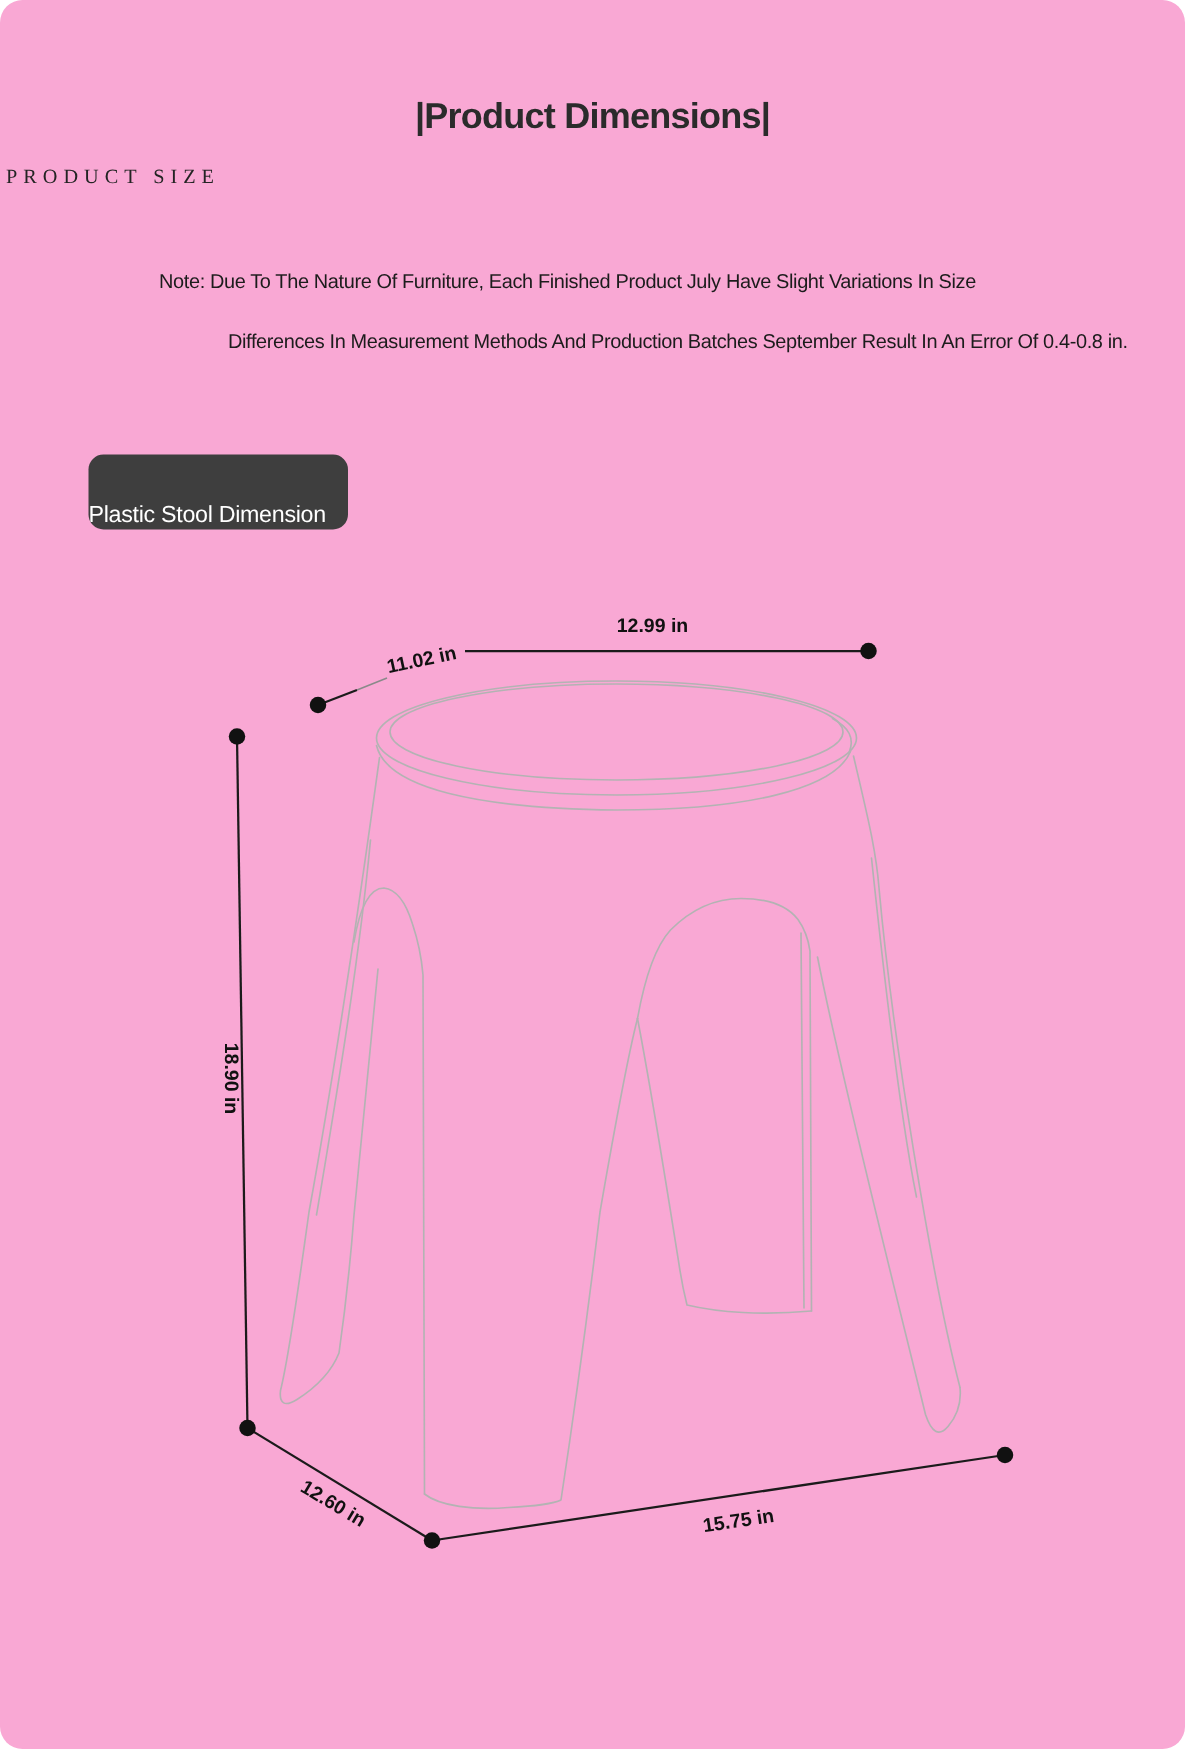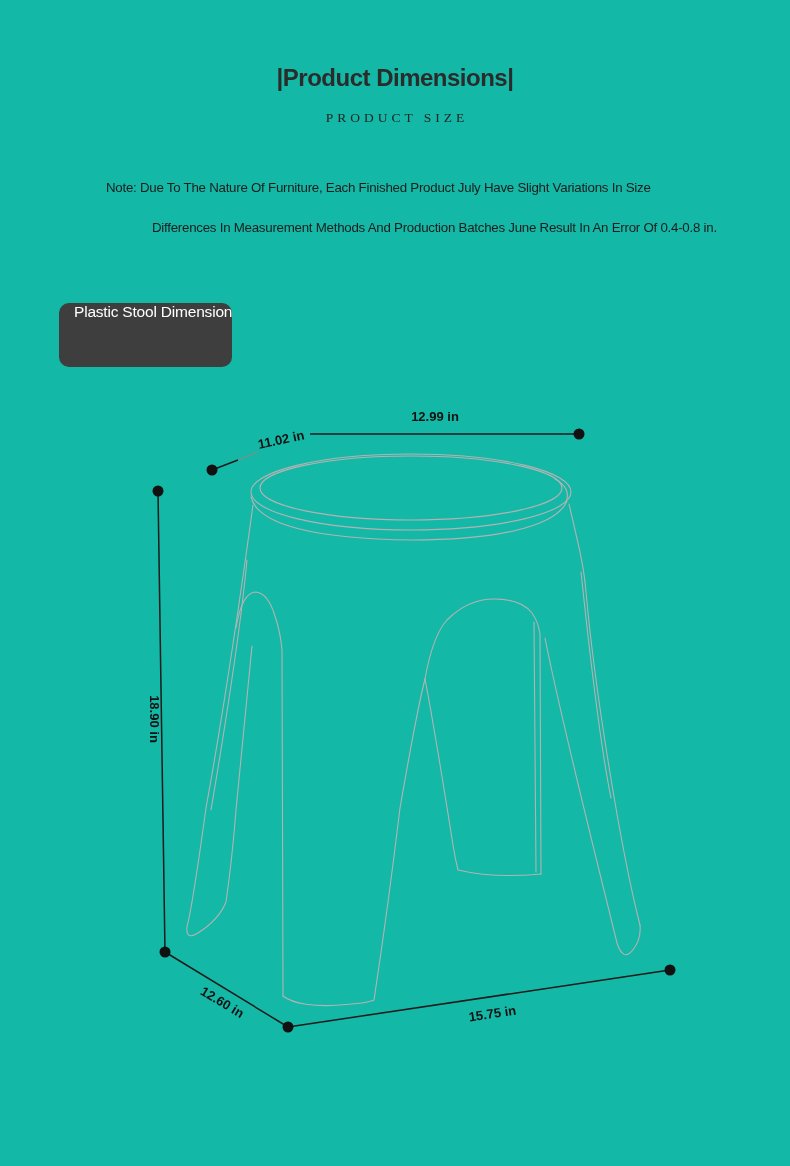--- a/index.html
+++ b/index.html
@@ -1,39 +1,40 @@
 <!DOCTYPE html>
 <html><head>
 <meta charset="utf-8">
 <style>
   html,body { margin:0; padding:0; background:#fff; }
   .page {
     position:relative; width:790px; height:1166px;
-    background:#14b8a6; overflow:hidden;
+    background:#f9a8d4; overflow:hidden;
     font-family:"Liberation Sans", sans-serif;
+    border-radius:15px;
   }
   .title {
     position:absolute; top:64px; left:0; right:0;
     text-align:center; font-size:24px; font-weight:700;
     letter-spacing:-0.5px; color:#2b2b2b;
   }
   .subtitle {
     position:absolute; top:110px; left:0; right:0;
-    text-align:center; font-family:"Liberation Serif", serif;
+    font-family:"Liberation Serif", serif;
     font-size:13.5px; font-weight:500; letter-spacing:4px;
     text-indent:4px; color:#242424;
   }
   .note { position:absolute; font-size:13.3px; font-weight:500;
     letter-spacing:-0.25px; color:#1c1c1c; white-space:nowrap; }
   .note-1 { left:106px; top:180px; }
   .note-2 { left:152px; top:220px; }
   .badge {
-    position:absolute; left:59px; top:303px; width:173px; height:64px;
+    position:absolute; left:59px; top:303px; width:173px; height:50px;
     background:#3e3e3e; border-radius:10px; box-sizing:border-box;
-    display:flex; align-items:flex-start; padding-left:15px;
+    display:flex; align-items:flex-end; padding-left:0;
     color:#ffffff; font-size:15.5px; letter-spacing:-0.2px;
     white-space:nowrap; overflow:hidden;
   }
   .drawing { position:absolute; left:0; top:0; }
   .stool-line { stroke:#b3b3b3; stroke-width:1.1; fill:none;
     stroke-linecap:round; stroke-linejoin:round; }
   .dim-line { stroke:#1b1b1b; stroke-width:1.5; fill:none; }
   .dim-line-faint { stroke:#8a8a8a; stroke-width:1.1; fill:none; }
   .dim-dot { fill:#111111; stroke:none; }
   .dim-label { font-family:"Liberation Sans", sans-serif; font-size:13px;
@@ -41,21 +42,21 @@
 </style>
 </head>
 <body>
 
 <div class="page">
 
   <div class="title">|Product Dimensions|</div>
   <div class="subtitle">PRODUCT SIZE</div>
 
   <div class="note note-1">Note: Due To The Nature Of Furniture, Each Finished Product July Have Slight Variations In Size</div>
-  <div class="note note-2">Differences In Measurement Methods And Production Batches June Result In An Error Of 0.4-0.8 in.</div>
+  <div class="note note-2">Differences In Measurement Methods And Production Batches September Result In An Error Of 0.4-0.8 in.</div>
 
   <div class="badge">
     <span>Plastic Stool Dimension</span>
   </div>
 
   <svg class="drawing" width="790" height="1166" viewBox="0 0 790 1166">
 
     <g>
 
       <ellipse class="stool-line" cx="411" cy="492" rx="160" ry="38"></ellipse>

